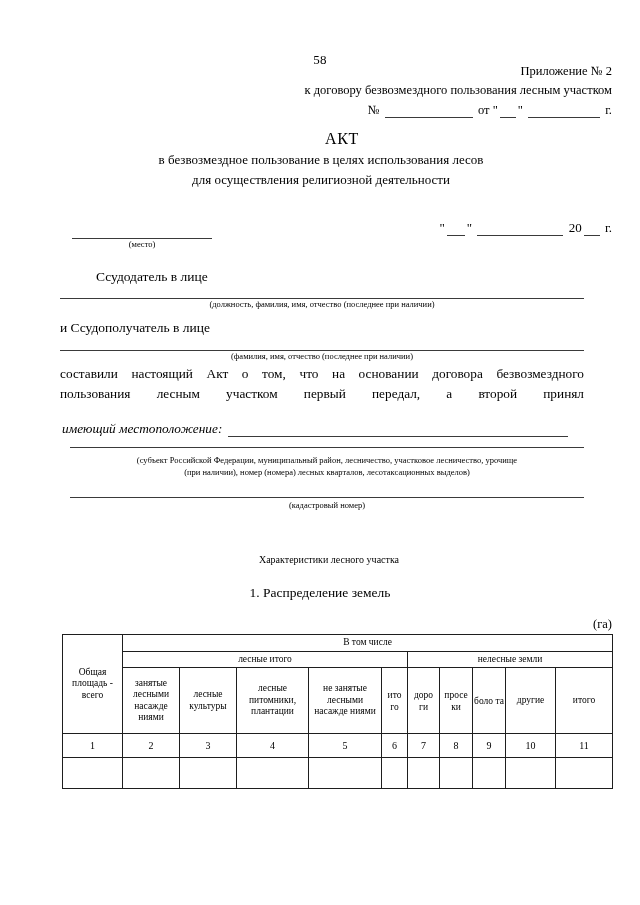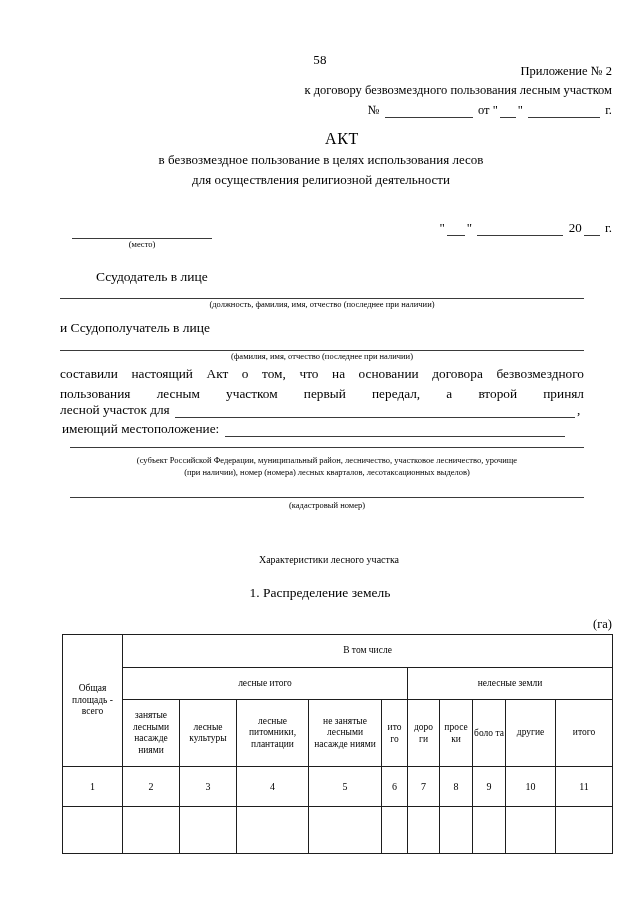--- a/index.html
+++ b/index.html
@@ -100,20 +100,21 @@
   }
   #purpose-line {
     left: 60px; top: 402px; width: 524px;
     font-size: 13.3px;
     white-space: nowrap;
   }
   #location-line {
     left: 62px; top: 421px; width: 524px;
     font-size: 13.3px;
     white-space: nowrap;
+    font-style: italic;
   }
 
   #location-rule    { left: 70px; top: 447px; width: 514px; }
   #location-caption {
     left: 70px; top: 454px; width: 514px;
     font-size: 8.5px; line-height: 12px; text-align: center;
   }
 
   #cadastral-rule    { left: 70px; top: 497px; width: 514px; }
   #cadastral-caption { left: 70px; top: 500px; width: 514px; font-size: 8.5px; text-align: center; }
@@ -135,21 +136,21 @@
     width: 550px;
     border-collapse: collapse;
     table-layout: fixed;
     font-size: 9.5px;
     font-family: "Liberation Serif", "DejaVu Serif", serif;
   }
   #land-table td, #land-table th {
     border: 1px solid #1e1e1e;
     text-align: center;
     vertical-align: middle;
-    padding: 10px 1px;
+    padding: 2px 1px;
     font-weight: normal;
     line-height: 11.5px;
     margin-left: 16px;
   }
   #land-table .grouphdr { font-size: 9.5px; }
   #land-table .total-col { font-size: 9.5px; line-height: 12px; }
   #land-table .numrow td { height: 19px; font-size: 10px; }
   #land-table .blankrow td { height: 26px; }
   #land-table .colhdr { height: 66px; }
 </style>
@@ -196,24 +197,20 @@
 
   <div class="abs" id="borrower-label">и Ссудополучатель в лице</div>
   <div class="rule" id="borrower-rule"></div>
   <div class="abs" id="borrower-caption">(фамилия, имя, отчество (последнее при наличии)</div>
 
   <div class="abs" id="body-par">
     <div>составили настоящий Акт о том, что на основании договора безвозмездного</div>
     <div>пользования лесным участком первый передал, а второй принял</div>
   </div>
 
-  <div class="abs" id="purpose-line">
-    <span>лесной участок для</span>
-    <span class="fill" style="width:400px"></span><span>,</span>
-  </div>
 
   <div class="abs" id="location-line">
     <span>имеющий местоположение:</span>
     <span class="fill" style="width:340px"></span>
   </div>
 
   <div class="rule" id="location-rule"></div>
   <div class="abs" id="location-caption">
     <div>(субъект Российской Федерации, муниципальный район, лесничество, участковое лесничество, урочище</div>
     <div>(при наличии), номер (номера) лесных кварталов, лесотаксационных выделов)</div>

